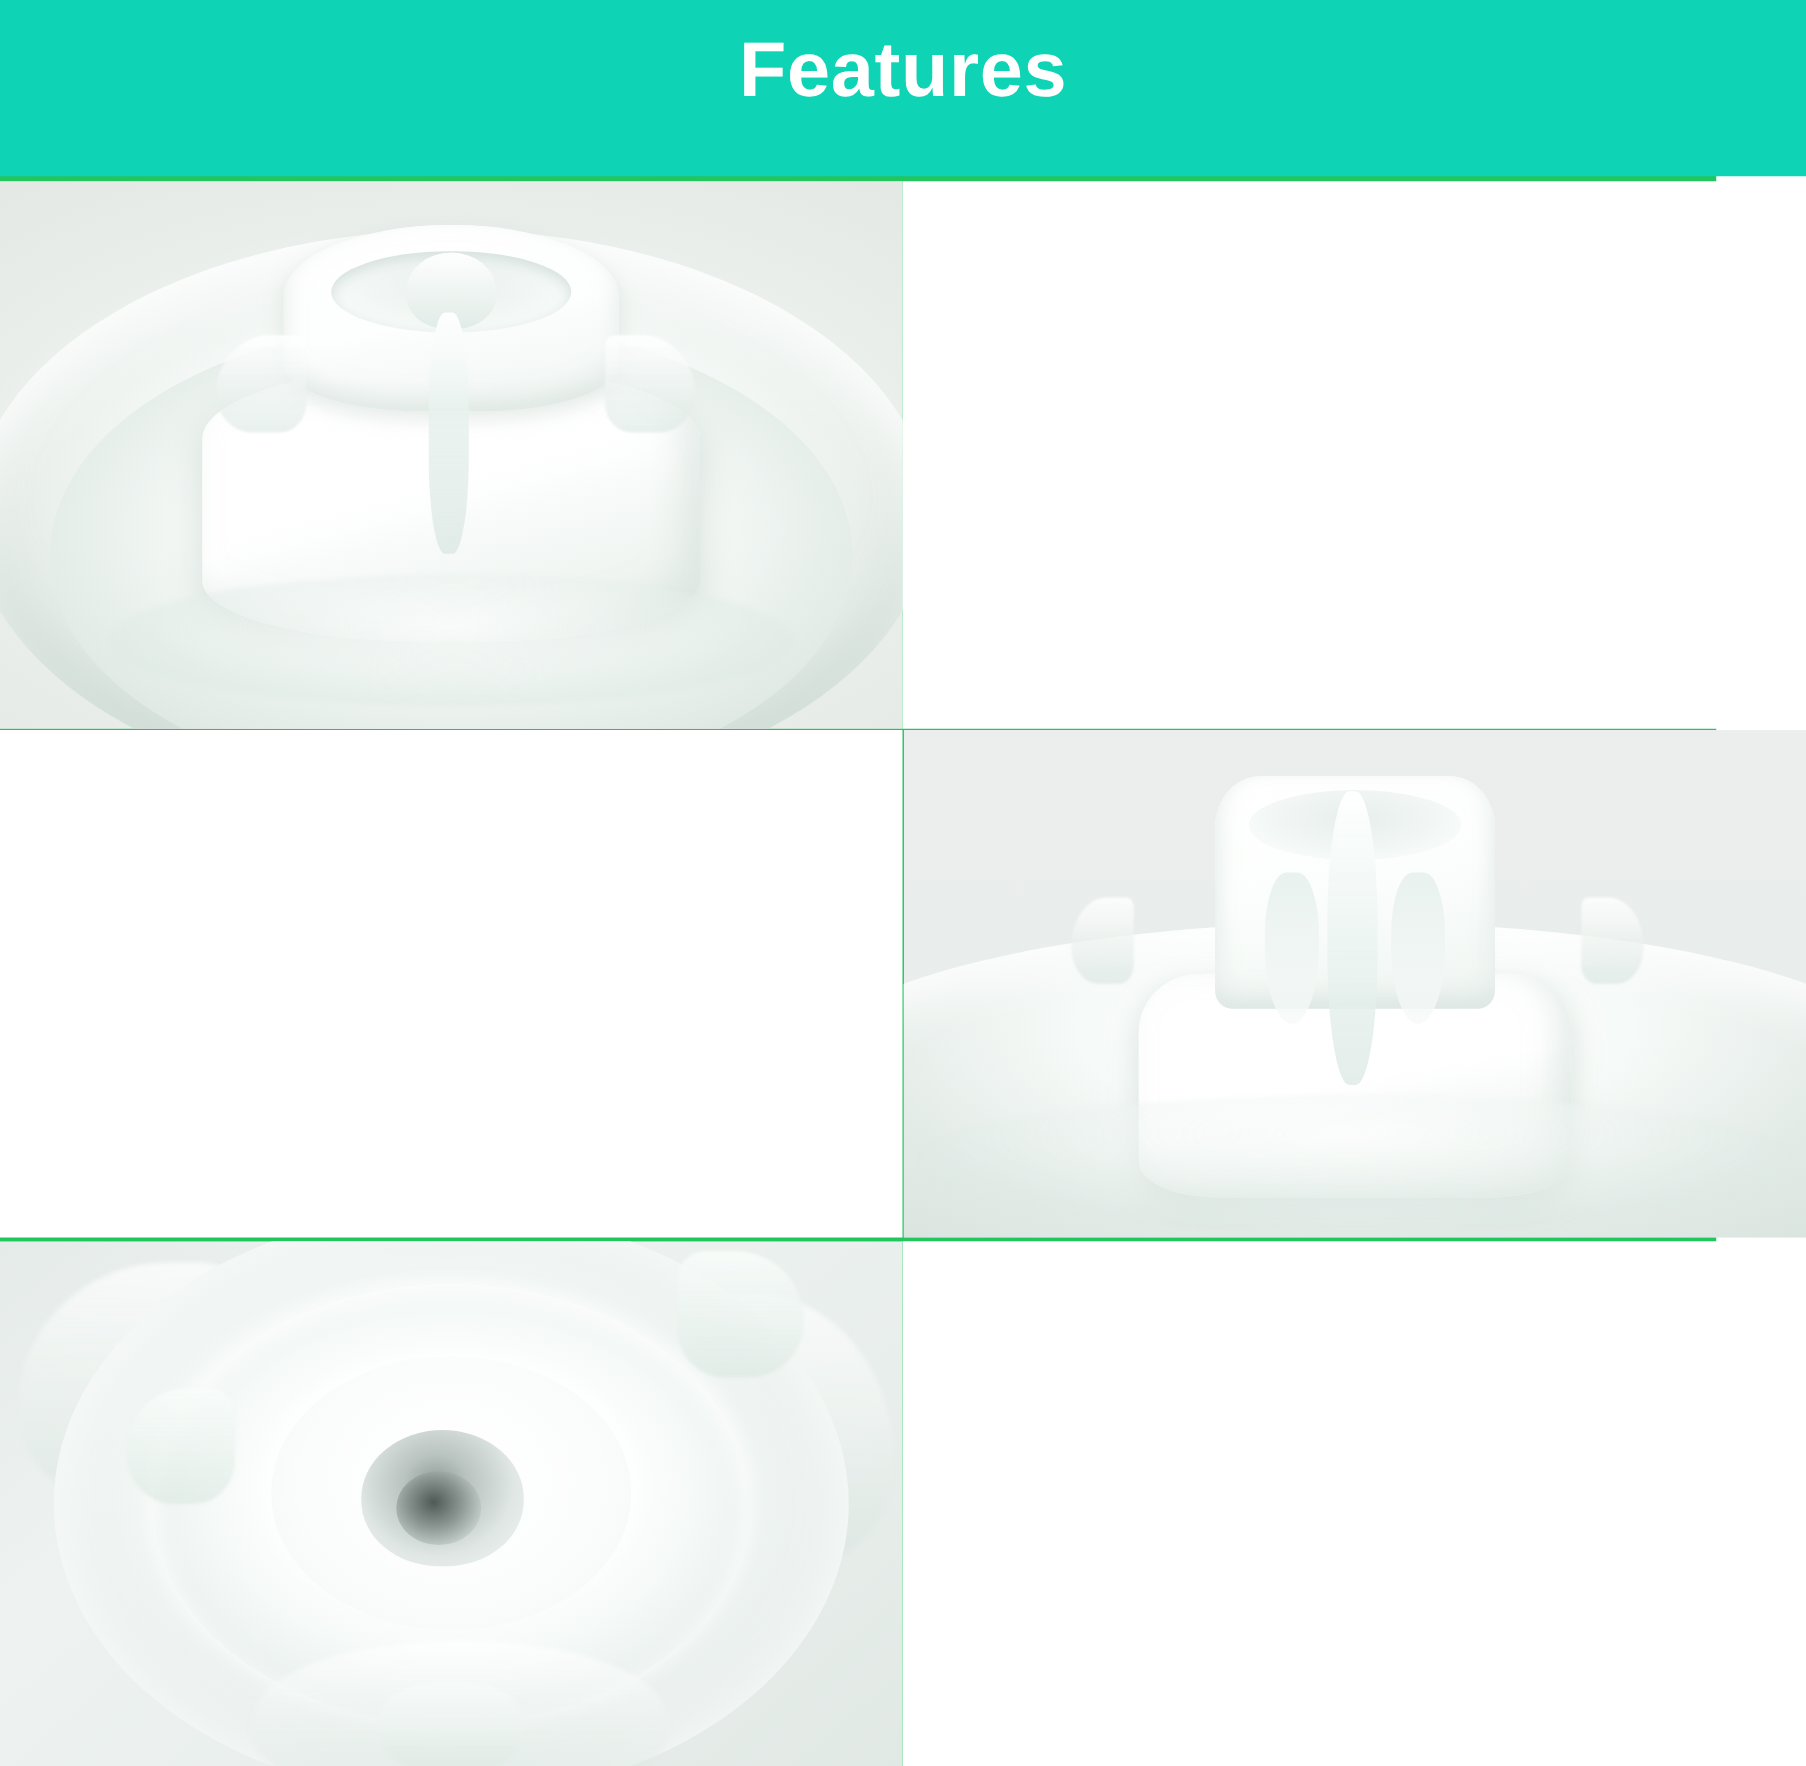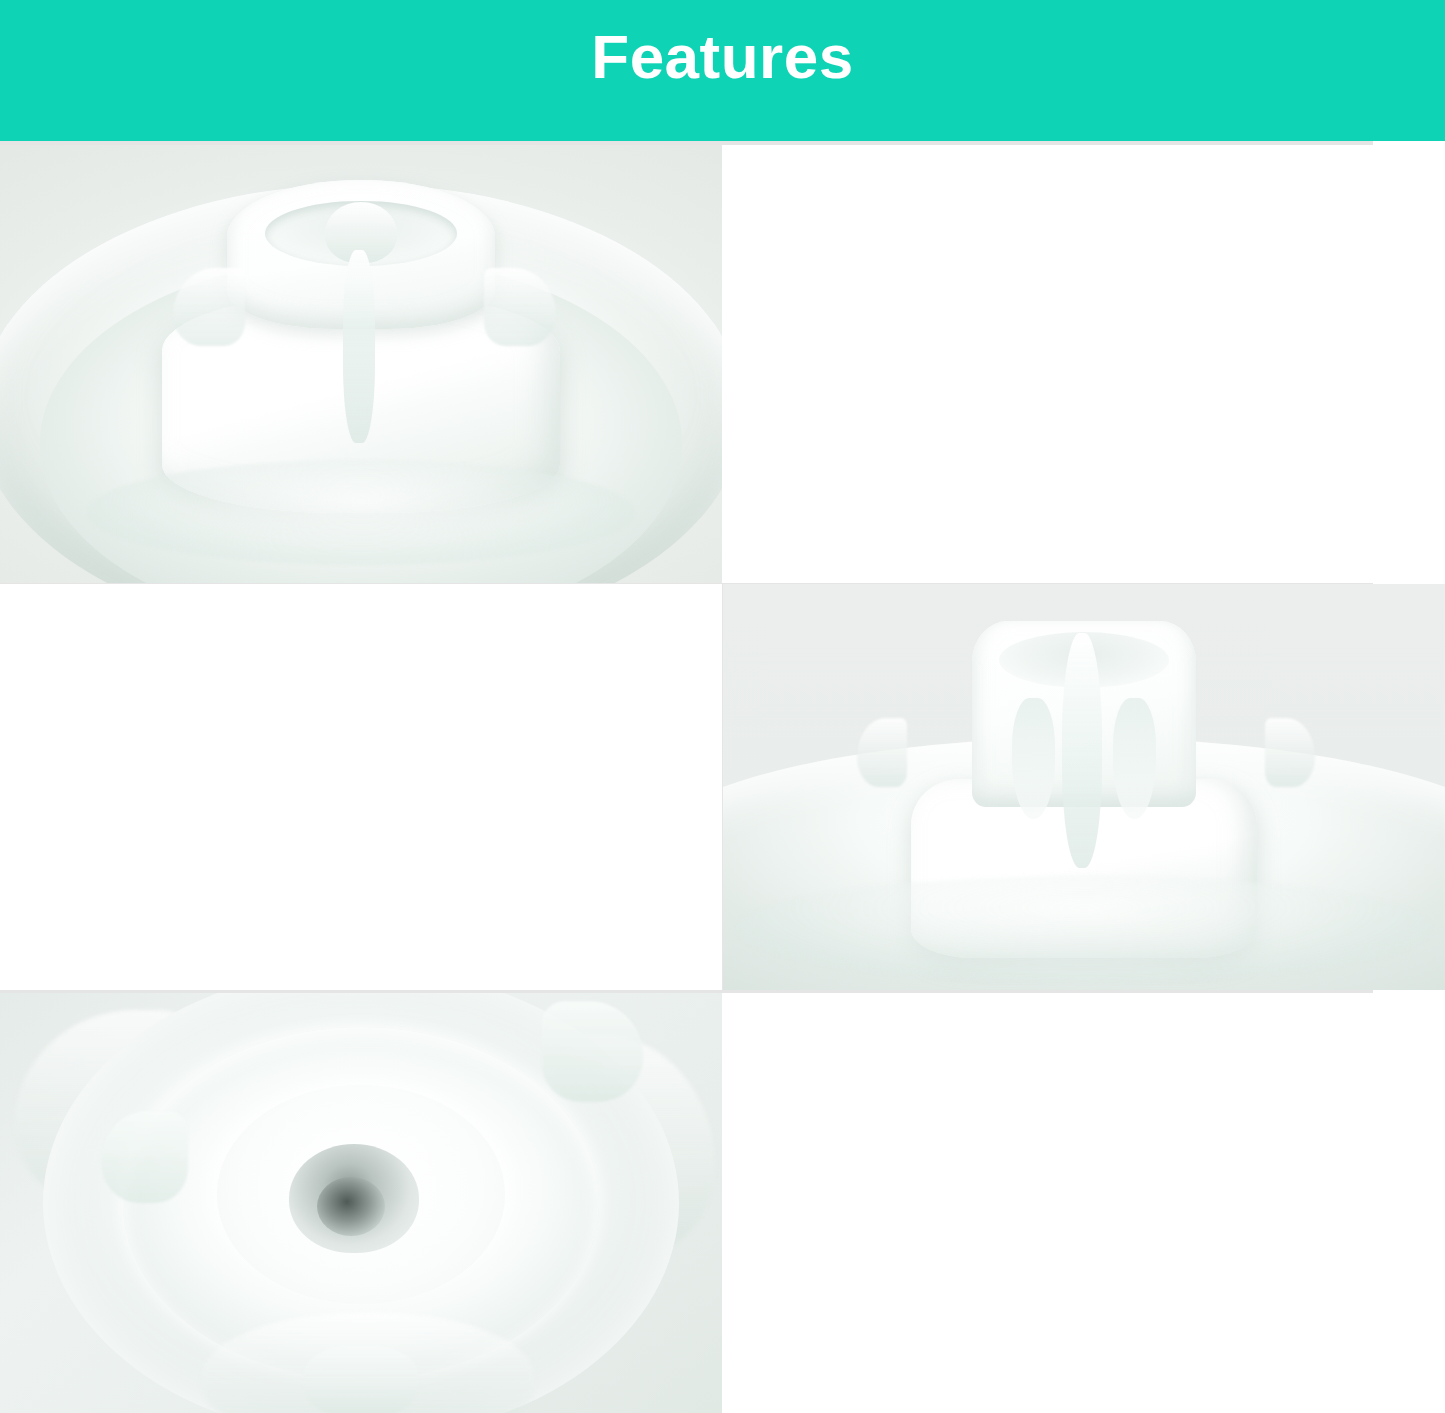--- a/index.html
+++ b/index.html
@@ -9,21 +9,21 @@
     height: 1413px;
     background: #ffffff;
     font-family: "Liberation Sans", sans-serif;
     overflow: hidden;
   }
 
   .page {
     position: relative;
     width: 1373px;
     height: 1413px;
-    background: #e5e5e5;
+    background: #22c55e;
   }
 
   
   .header-banner {
     position: absolute;
     left: 0;
     top: 0;
     width: 1445px;
     height: 141px;
     background: #0ed3b4;

